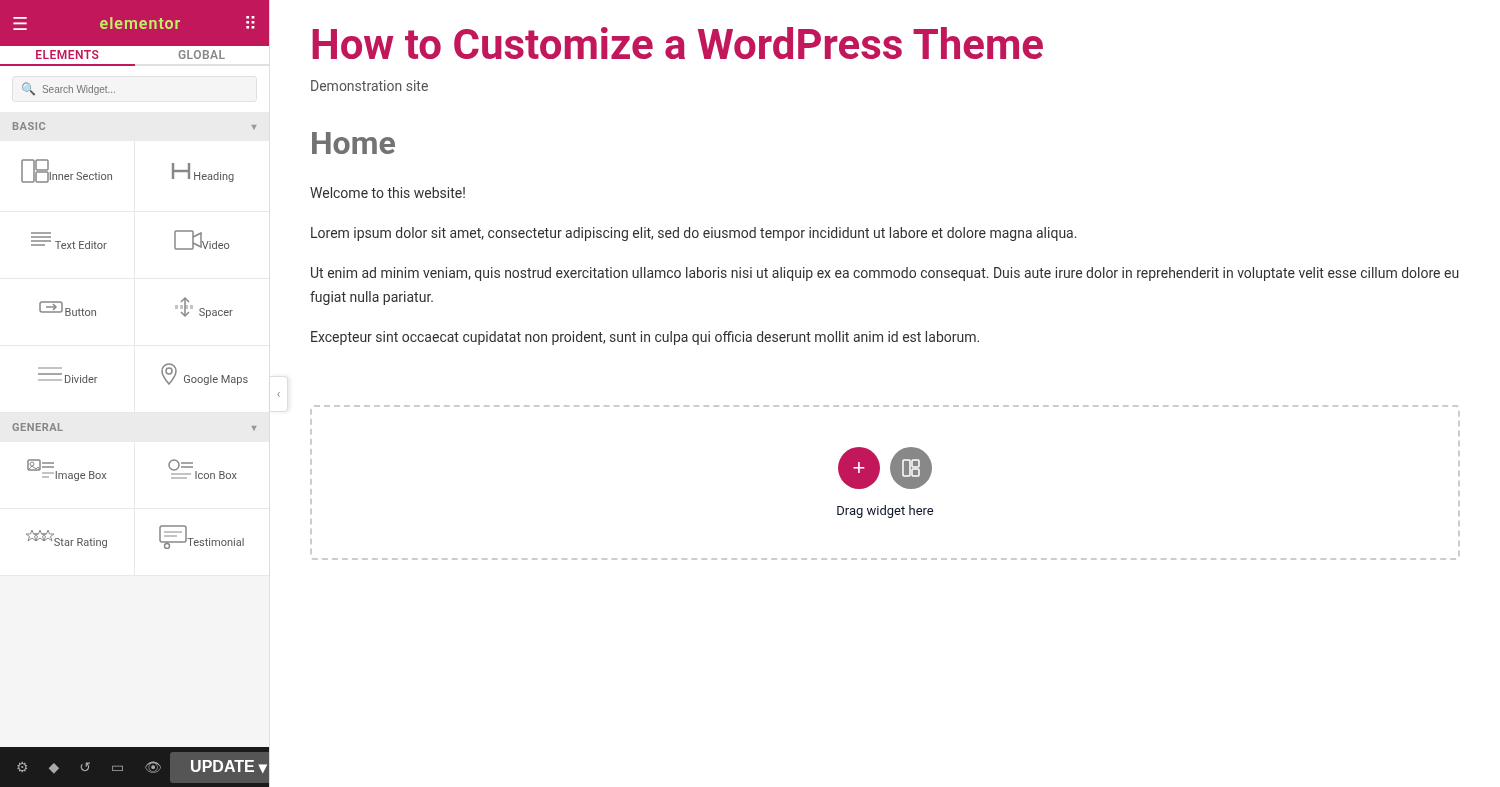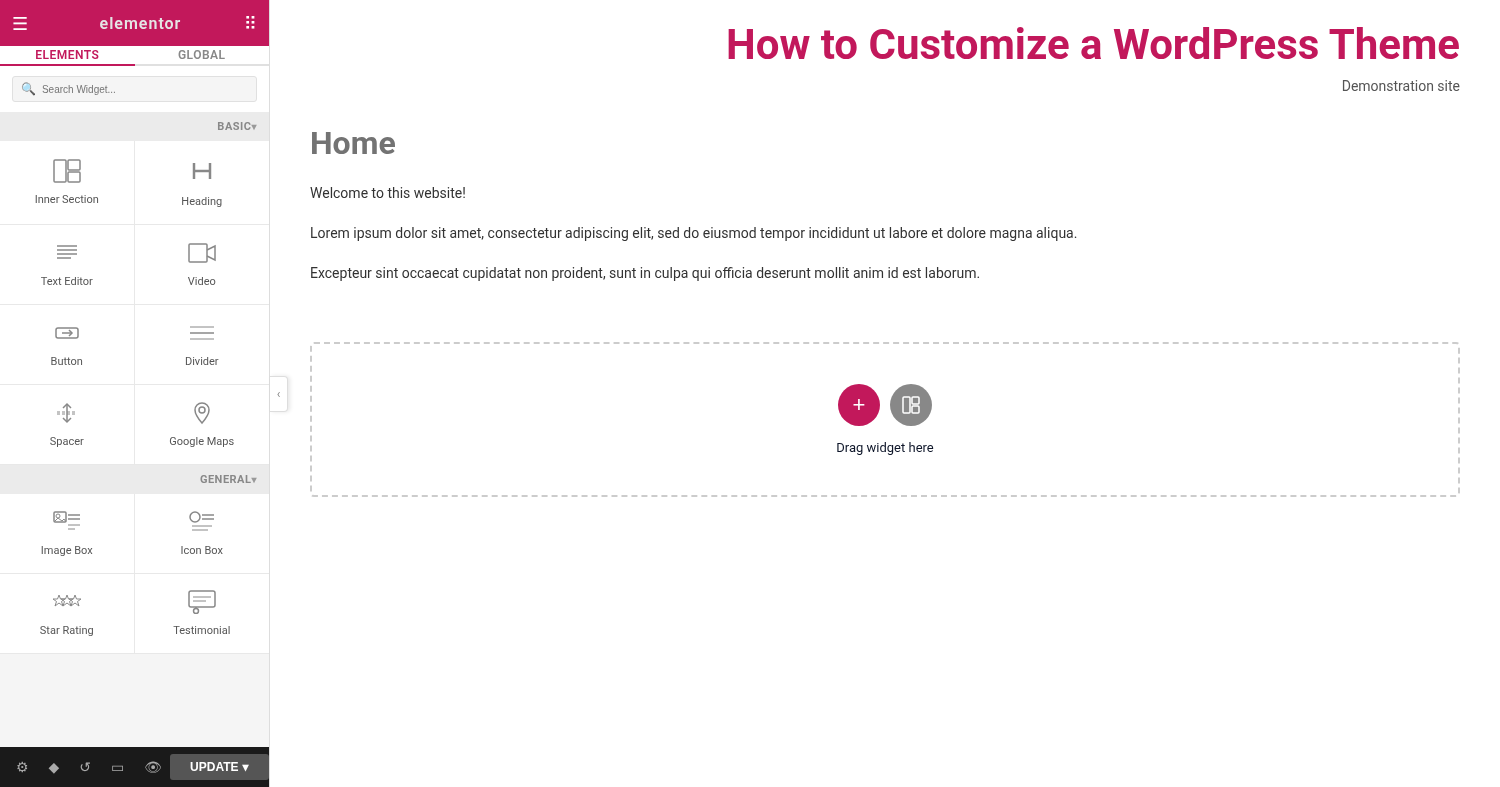--- a/index.html
+++ b/index.html
@@ -32,21 +32,21 @@
       height: 46px;
     }
 
     #sidebar-header .hamburger-icon {
       color: white;
       font-size: 18px;
       cursor: pointer;
     }
 
     #sidebar-header .logo {
-      color: #e5e5e5;
+      color: #bef264;
       font-size: 16px;
       font-weight: 600;
       letter-spacing: 1px;
       margin-left: 9px;
     }
 
     #sidebar-header .grid-icon {
       color: white;
       font-size: 18px;
       cursor: pointer;
@@ -106,40 +106,39 @@
     }
 
     #widgets-container {
       overflow-y: auto;
       flex: 1;
     }
 
     .widget-section-header {
       display: flex;
       align-items: center;
-      justify-content: flex-end;
+      justify-content: space-between;
       padding: 8px 12px;
       background: #ebebeb;
       font-size: 11px;
       font-weight: 700;
       color: #888;
       text-transform: uppercase;
       letter-spacing: 0.5px;
       cursor: pointer;
     }
 
     .widget-grid {
       display: grid;
       grid-template-columns: 1fr 1fr;
       gap: 0;
     }
 
     .widget-item {
       display: flex;
-      flex-direction: column;
       align-items: center;
       justify-content: center;
       padding: 16px 16px;
       cursor: pointer;
       border-bottom: 1px solid #e8e8e8;
       background: #fff;
       transition: background 0.1s;
     }
 
     .widget-item:nth-child(odd) {
@@ -182,21 +181,21 @@
       padding: 4px 8px;
       font-size: 14px;
       border-radius: 3px;
     }
 
     #update-btn {
       background: #555;
       color: #fff;
       border: none;
       padding: 6px 20px;
-      font-size: 12px;
+      font-size: 16px;
       font-weight: 600;
       border-radius: 3px;
       cursor: pointer;
       display: flex;
       align-items: center;
       gap: 4px;
     }
 
     
     #canvas-area {
@@ -222,21 +221,20 @@
       display: flex;
       align-items: center;
       justify-content: center;
       cursor: pointer;
       box-shadow: 2px 0 4px rgba(0,0,0,0.1);
     }
 
     
     #site-header {
       padding: 20px 40px 10px;
-      text-align: right;
     }
 
     #site-title {
       font-size: 42px;
       font-weight: 700;
       color: #c2185b;
       line-height: 1.2;
       margin-bottom: 8px;
     }
 
@@ -401,38 +399,38 @@
               <rect x="3" y="7" width="22" height="10" rx="2" stroke="#888" stroke-width="1.5" fill="none"></rect>
               <line x1="9" y1="12" x2="19" y2="12" stroke="#888" stroke-width="1.5"></line>
               <polyline points="16,9 19,12 16,15" stroke="#888" stroke-width="1.5" fill="none"></polyline>
             </svg>
           </div>
           <span class="widget-label">Button</span>
         </div>
         <div class="widget-item">
           <div class="widget-icon">
             <svg width="28" height="24" viewBox="0 0 28 24" fill="none" xmlns="http://www.w3.org/2000/svg">
-              <line x1="2" y1="12" x2="26" y2="12" stroke="#888" stroke-width="1.5"></line>
-              <line x1="2" y1="6" x2="26" y2="6" stroke="#888" stroke-width="1"></line>
-              <line x1="2" y1="18" x2="26" y2="18" stroke="#888" stroke-width="1"></line>
-            </svg>
-          </div>
-          <span class="widget-label">Divider</span>
-        </div>
-        <div class="widget-item">
-          <div class="widget-icon">
-            <svg width="28" height="24" viewBox="0 0 28 24" fill="none" xmlns="http://www.w3.org/2000/svg">
               <line x1="14" y1="3" x2="14" y2="21" stroke="#888" stroke-width="1.5"></line>
               <polyline points="10,7 14,3 18,7" stroke="#888" stroke-width="1.5" fill="none"></polyline>
               <polyline points="10,17 14,21 18,17" stroke="#888" stroke-width="1.5" fill="none"></polyline>
               <line x1="4" y1="11" x2="24" y2="11" stroke="#888" stroke-width="1" stroke-dasharray="3,2"></line>
               <line x1="4" y1="13" x2="24" y2="13" stroke="#888" stroke-width="1" stroke-dasharray="3,2"></line>
             </svg>
           </div>
           <span class="widget-label">Spacer</span>
+        </div>
+        <div class="widget-item">
+          <div class="widget-icon">
+            <svg width="28" height="24" viewBox="0 0 28 24" fill="none" xmlns="http://www.w3.org/2000/svg">
+              <line x1="2" y1="12" x2="26" y2="12" stroke="#888" stroke-width="1.5"></line>
+              <line x1="2" y1="6" x2="26" y2="6" stroke="#888" stroke-width="1"></line>
+              <line x1="2" y1="18" x2="26" y2="18" stroke="#888" stroke-width="1"></line>
+            </svg>
+          </div>
+          <span class="widget-label">Divider</span>
         </div>
         <div class="widget-item">
           <div class="widget-icon">
             <svg width="28" height="24" viewBox="0 0 28 24" fill="none" xmlns="http://www.w3.org/2000/svg">
               <path d="M14 2 C10,2 7,5 7,9 C7,14 14,22 14,22 C14,22 21,14 21,9 C21,5 18,2 14,2 Z" stroke="#888" stroke-width="1.5" fill="none"></path>
               <circle cx="14" cy="9" r="3" stroke="#888" stroke-width="1.5" fill="none"></circle>
             </svg>
           </div>
           <span class="widget-label">Google Maps</span>
         </div>
@@ -518,20 +516,21 @@
     <div id="site-header">
       <div id="site-title">How to Customize a WordPress Theme</div>
       <div id="site-subtitle">Demonstration site</div>
     </div>
 
     <div id="page-content">
       <h1 id="page-heading">Home</h1>
       <div id="content-text">
         <p class="content-paragraph">Welcome to this website!</p>
         <p class="content-paragraph">Lorem ipsum dolor sit amet, consectetur adipiscing elit, sed do eiusmod tempor incididunt ut labore et dolore magna aliqua.</p>
+        <p class="content-paragraph">Ut enim ad minim veniam, quis nostrud exercitation ullamco laboris nisi ut aliquip ex ea commodo consequat. Duis aute irure dolor in reprehenderit in voluptate velit esse cillum dolore eu fugiat nulla pariatur.</p>
         <p class="content-paragraph">Excepteur sint occaecat cupidatat non proident, sunt in culpa qui officia deserunt mollit anim id est laborum.</p>
       </div>
     </div>
 
     <div id="drop-zone">
       <div class="drop-zone-buttons">
         <button class="drop-zone-btn-add">+</button>
         <button class="drop-zone-btn-layout">
           <svg width="18" height="18" viewBox="0 0 18 18" fill="none" xmlns="http://www.w3.org/2000/svg">
             <rect x="1" y="1" width="7" height="16" rx="1" stroke="white" stroke-width="1.5" fill="none"></rect>

